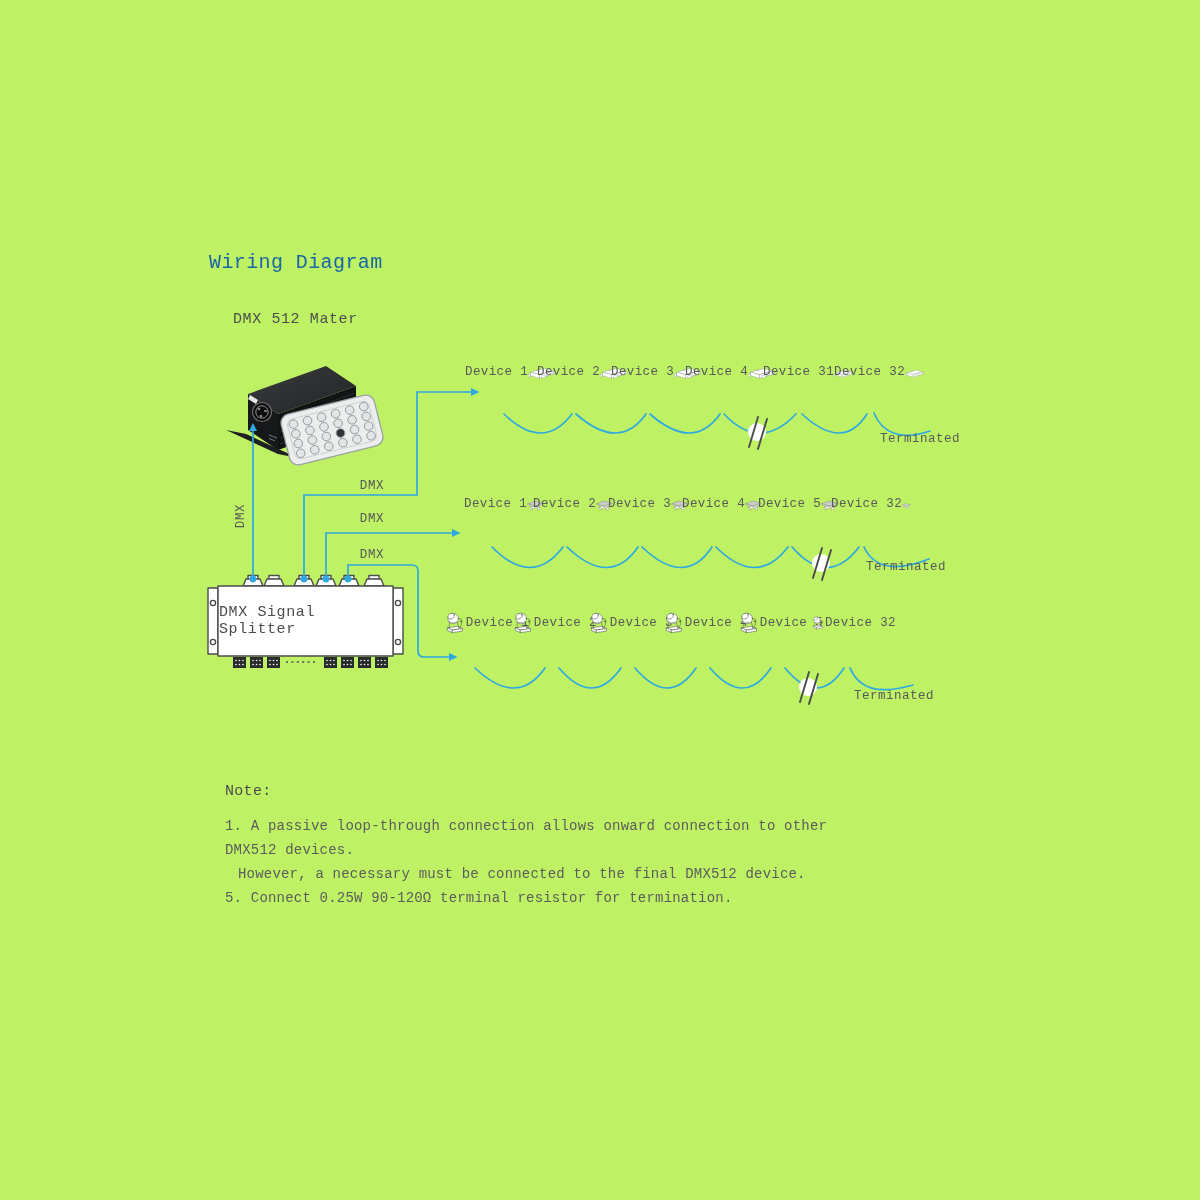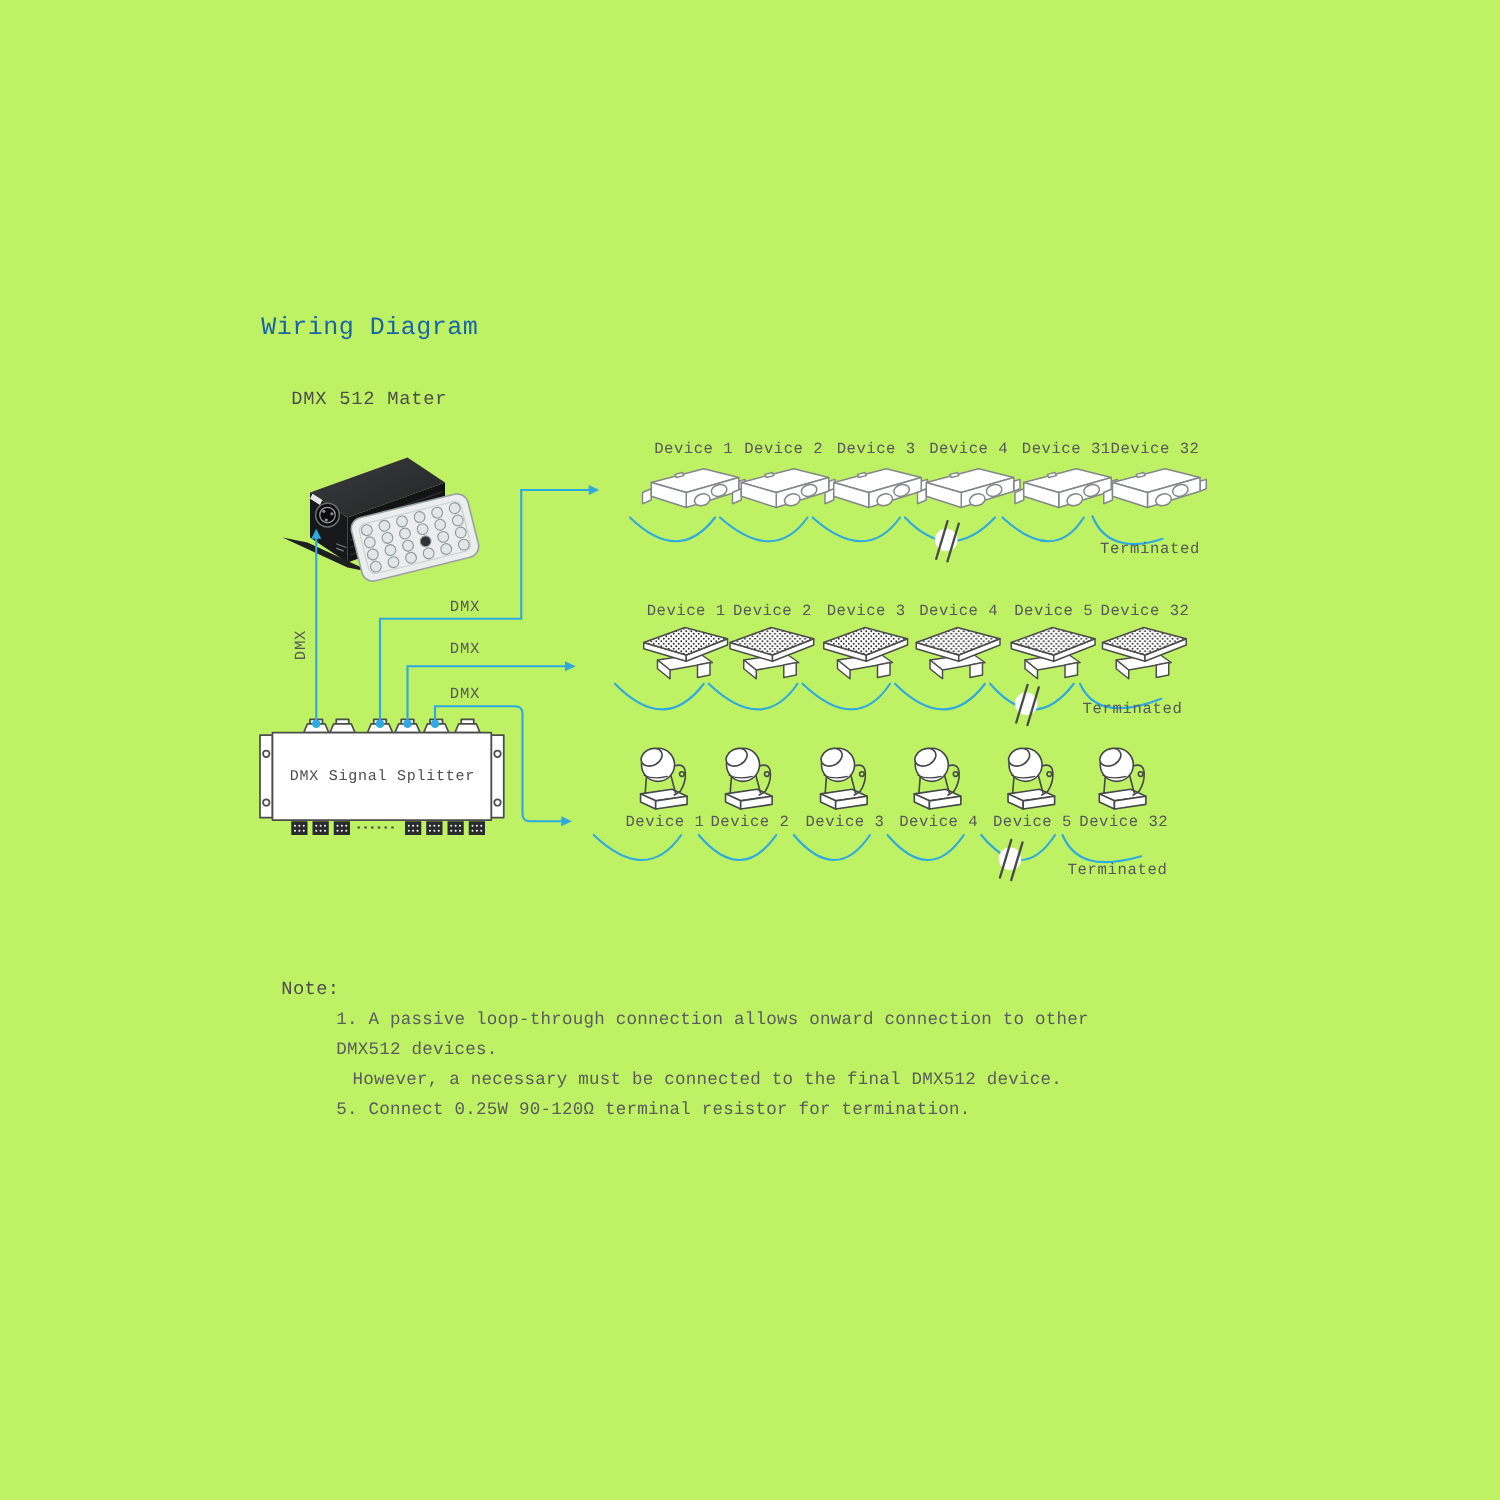--- a/index.html
+++ b/index.html
@@ -10,30 +10,30 @@
   #master-label{left:233px;top:311px;font-size:15px;color:#4D4D4D;letter-spacing:.6px;}
   .dmx-label{font-size:12.5px;color:#58595B;letter-spacing:.6px;width:34px;text-align:center;}
   #dmx-vertical{left:224px;top:509px;transform:rotate(-90deg);}
   #dmx-out1{left:355px;top:479px;}
   #dmx-out2{left:355px;top:512px;}
   #dmx-out3{left:355px;top:548px;}
   .terminated{font-size:12.5px;color:#58595B;letter-spacing:.5px;white-space:nowrap;}
   #terminated-1{left:880px;top:432px;}
   #terminated-2{left:866px;top:560px;}
   #terminated-3{left:854px;top:689px;}
-  .device{display:flex;flex-direction:column;align-items:center;margin-left:45px;}
+  .device{display:flex;flex-direction:row;align-items:center;}
   .dev-label{font-size:12.5px;color:#58595B;letter-spacing:.4px;white-space:nowrap;line-height:15px;}
   .row1 .dev-label,.row2 .dev-label{margin-bottom:3px;}
   .row3 .dev-label{margin-top:1px;}
   #splitter-label{left:219px;top:586px;width:174px;height:70px;display:flex;align-items:center;
-                  justify-content:center;font-size:12px;color:#4D4D4D;letter-spacing:.6px;}
+                  justify-content:center;font-size:15px;color:#4D4D4D;letter-spacing:.6px;}
   #wire-layer{left:0;top:0;pointer-events:none;}
   .note{left:225px;top:783px;width:660px;color:#5B5C5E;}
-  .note-title{font-size:15px;color:#4D4D4D;margin-bottom:4px;letter-spacing:.3px;}
-  .note-line{font-size:14px;line-height:24px;letter-spacing:.2px;margin-left:44px;}
+  .note-title{font-size:15px;color:#4D4D4D;margin-bottom:14px;letter-spacing:.3px;}
+  .note-line{font-size:14px;line-height:24px;letter-spacing:.2px;}
   .note-line.indent{padding-left:13px;}
   svg{display:block;}
 </style>
 </head>
 <body>
 
 <div id="canvas">
 
   <svg width="0" height="0" style="position:absolute" aria-hidden="true">
     <defs>

